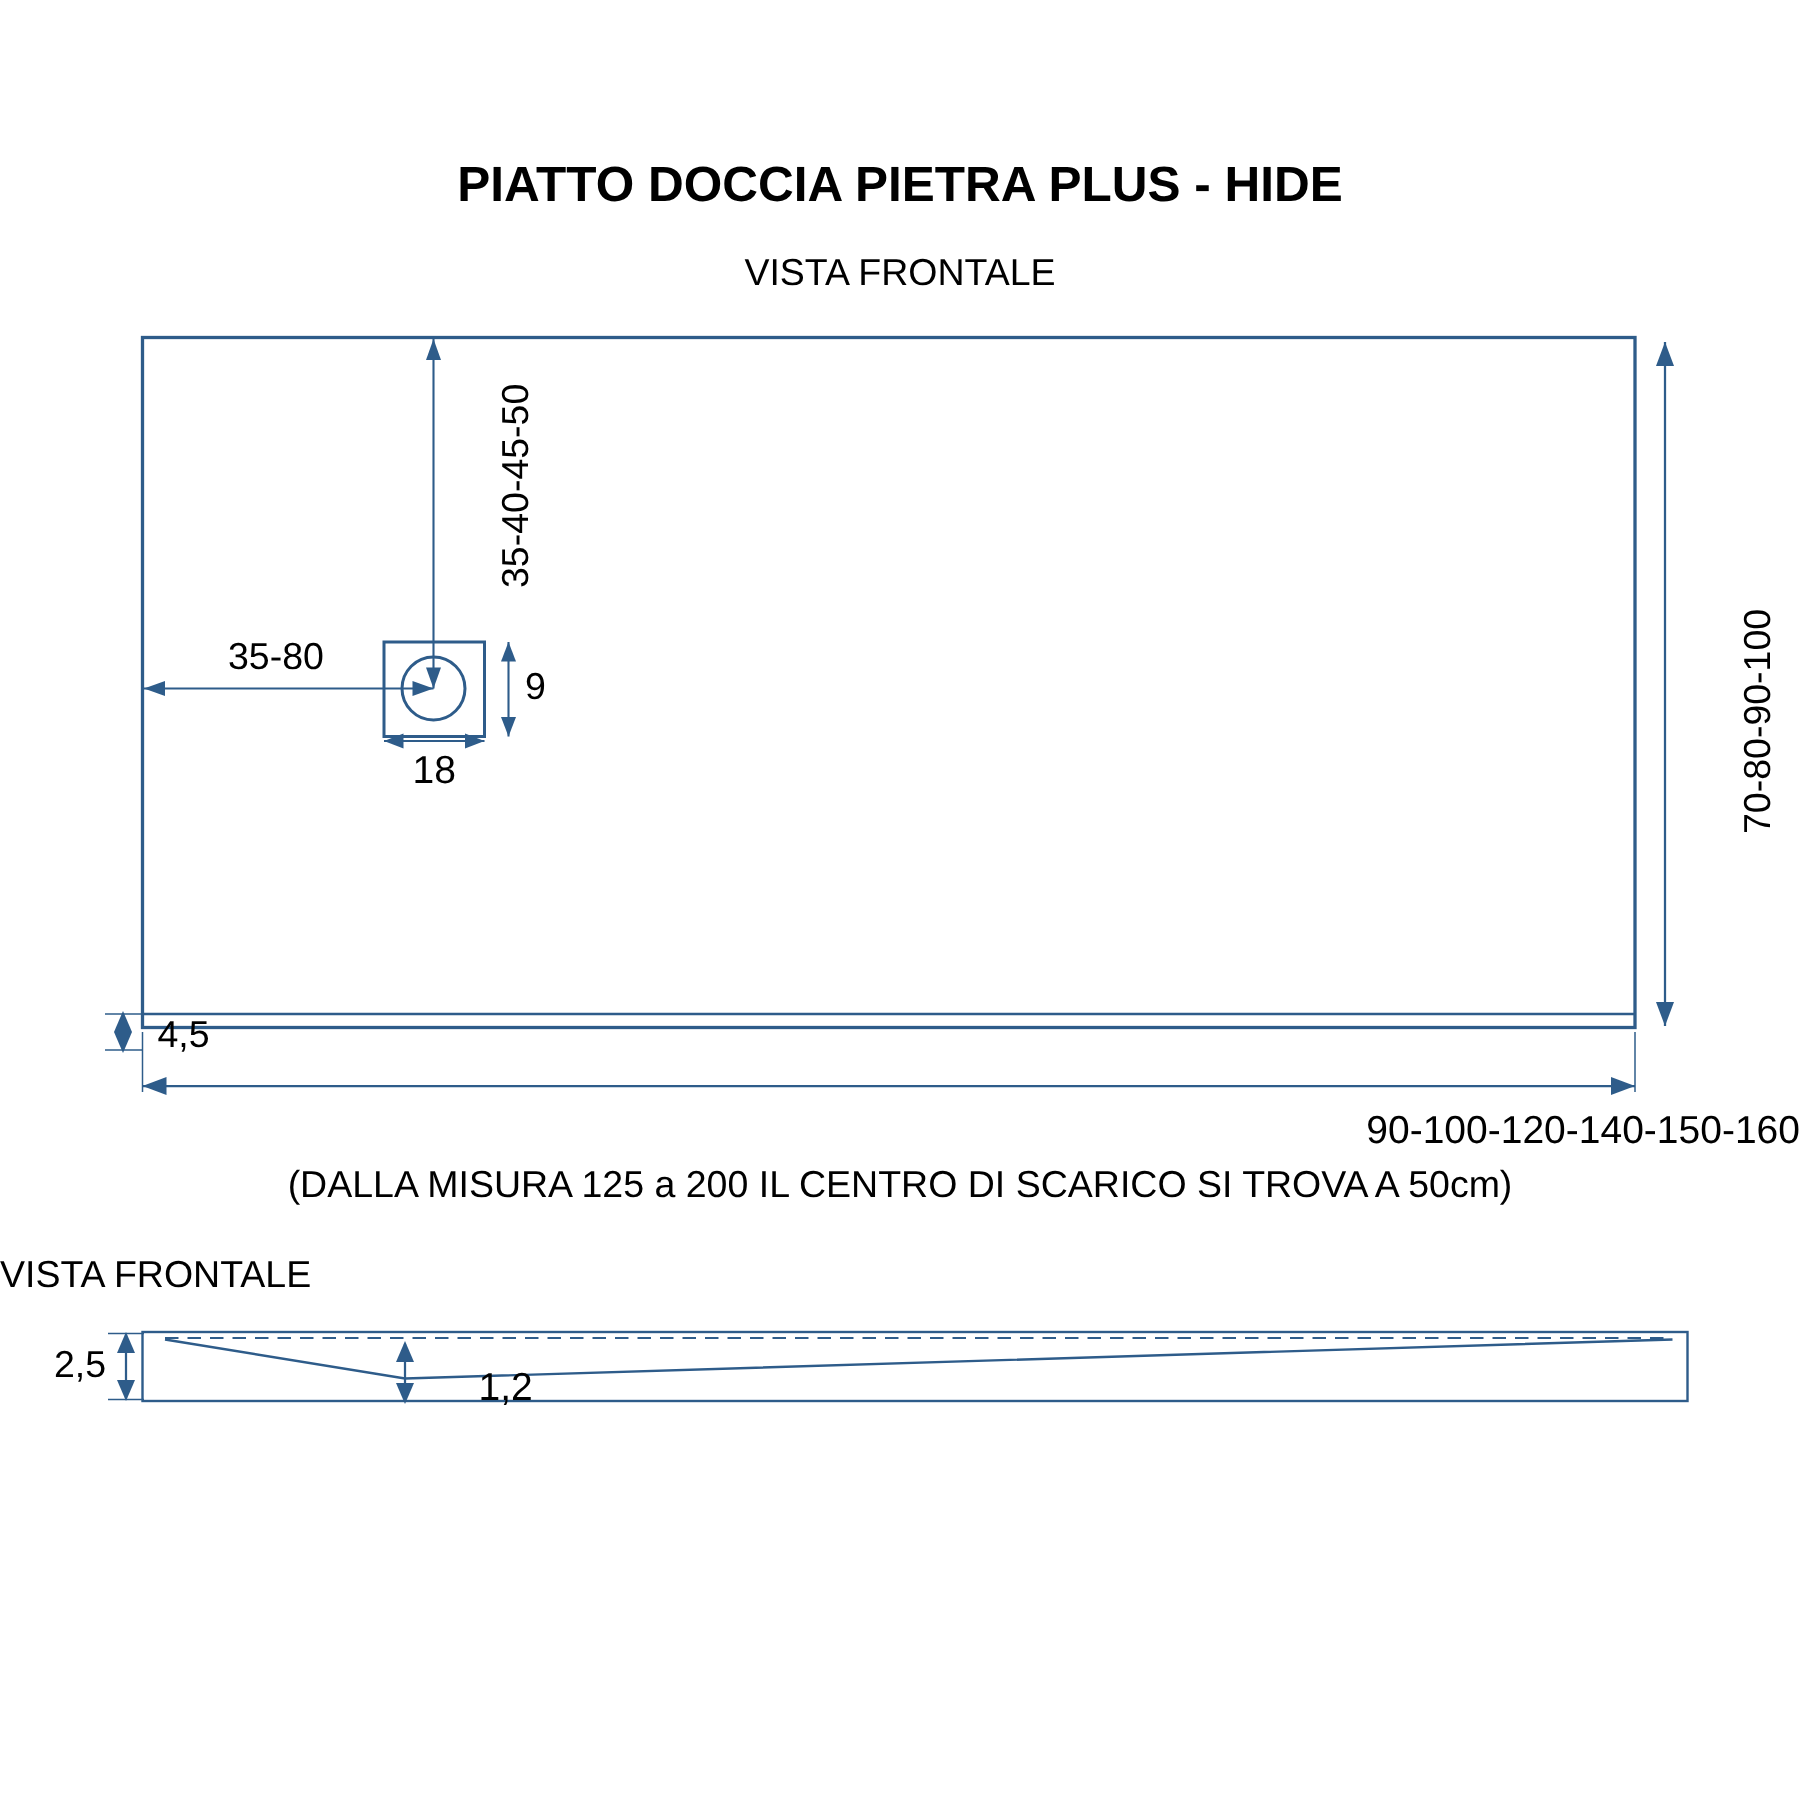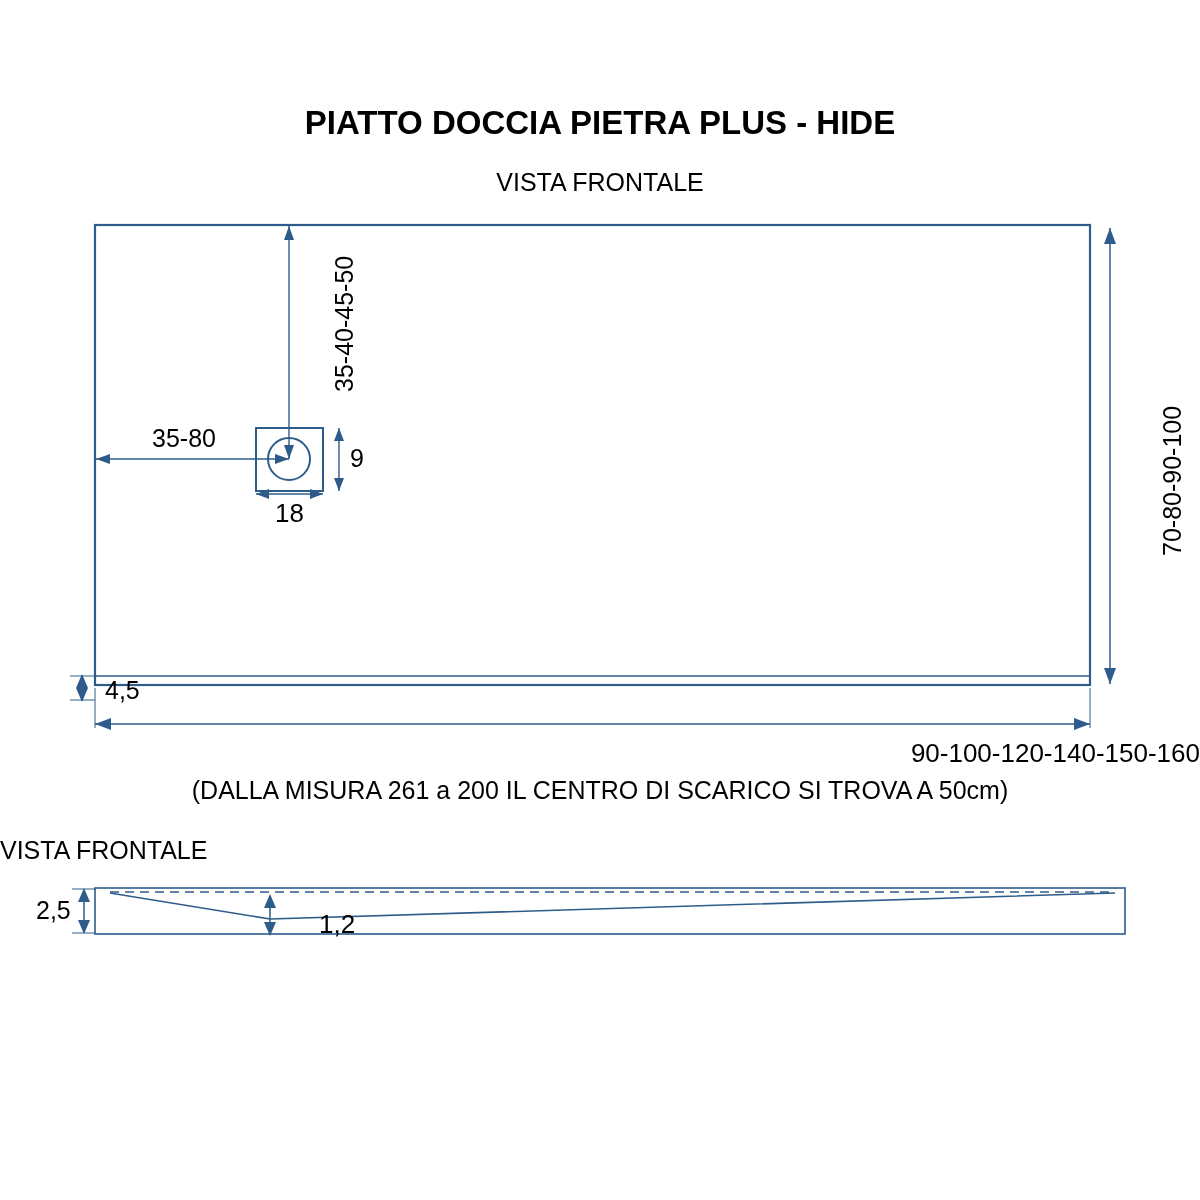--- a/index.html
+++ b/index.html
@@ -154,21 +154,21 @@
   <div class="txt dim" style="left:350px; top:444px;">9</div>
 
   <div class="txt dim-big" style="left:275px; top:498px;">18</div>
 
   <div class="vert-text" style="left:1158px; top:556px;">70-80-90-100</div>
 
   <div class="txt dim" style="left:105px; top:676px;">4,5</div>
 
   <div class="txt width-label">90-100-120-140-150-160</div>
 
-  <div class="txt note">(DALLA MISURA 261 a 200 IL CENTRO DI SCARICO SI TROVA A 50cm)</div>
+  <div class="txt note">(DALLA MISURA 125 a 200 IL CENTRO DI SCARICO SI TROVA A 50cm)</div>
 
   <div class="txt subtitle-front">VISTA FRONTALE</div>
 
   <div class="txt dim" style="left:36px; top:896px;">2,5</div>
 
   <div class="txt dim-big" style="left:285px; top:909px;margin-left:34px;">1,2</div>
 
 </div>
 
 </body></html>

